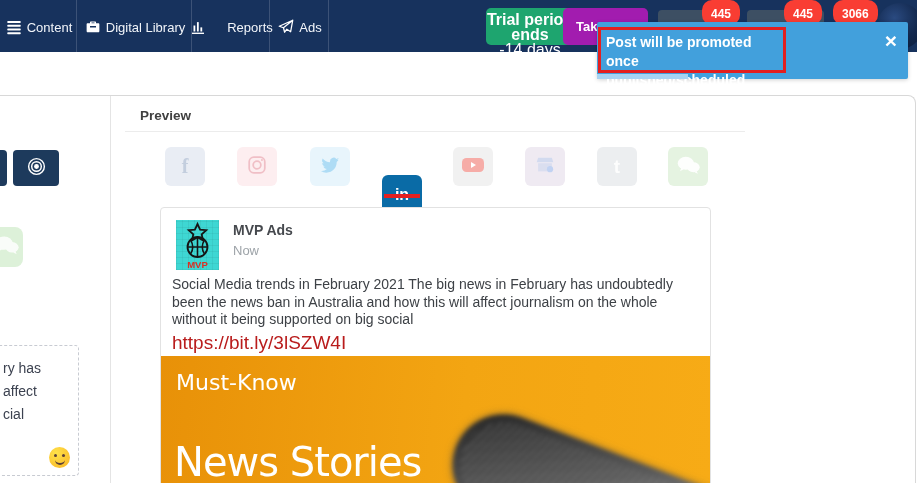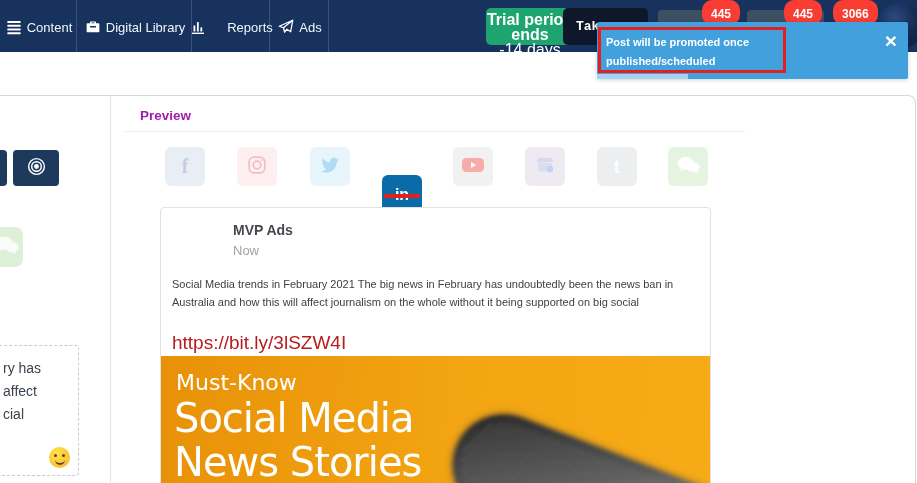--- a/index.html
+++ b/index.html
@@ -18,22 +18,22 @@
   }
   .nav-item .nicon { height:20px; display:flex; align-items:center; }
   .ni-content { width:77px; } .ni-dl { width:115px; } .ni-reports { width:78px;gap:19px; } .ni-ads { width:59px; }
 
   .trial-badge {
     position:absolute; left:463px; top:8px; width:88px; height:37px; background:#1ea56f;
     border-radius:5px; color:#fff; font-size:16px; text-align:center; padding-top:4px; line-height:15px;margin-left:23px;
   }
   .trial-badge .tb1 { font-weight:bold; }
   .take-tour-btn {
-    position:absolute; left:563px; top:8px; width:85px; height:37px; background:#0f172a;
-    border-radius:5px; color:#fff; font-weight:bold; font-size:13px; line-height:37px; padding-left:13px;font-family:Liberation Mono, monospace;
+    position:absolute; left:563px; top:8px; width:85px; height:37px; background:#a21caf;
+    border-radius:5px; color:#fff; font-weight:bold; font-size:13px; line-height:37px; padding-left:13px;
   }
   .slate-btn { position:absolute; top:10px; width:77px; height:34px; background:#3d4f63; border-radius:4px; }
   .slate-1 { left:658px; } .slate-2 { left:747px; }
   .user-avatar {
     position:absolute; left:877px; top:3px; width:46px; height:46px; border-radius:50%;
     background:radial-gradient(circle at 38% 32%, #2a4a80 0%, #13294f 55%, #0a1c3a 100%);
   }
   .user-avatar::after {
     content:""; position:absolute; left:6px; bottom:4px; width:12px; height:9px; border-radius:50%;
     background:radial-gradient(circle, #3fae7c 0%, #1f5f46 80%); opacity:.85;
@@ -46,21 +46,21 @@
 
   
   .toast {
     position:absolute; left:597px; top:22px; width:311px; height:57px; background:#42a0dc;
     border-radius:2px; z-index:20; box-shadow:0 1px 4px rgba(0,0,0,.18);
   }
   .toast-highlight {
     position:absolute; left:1px; top:5px; width:188px; height:46px;
     border:3px solid #e31f1f;
   }
-  .toast-msg { padding:3px 2px 0 5px; color:#fff; font-weight:bold; font-size:11px; line-height:19px; }
+  .toast-msg { padding:3px 2px 0 5px; color:#fff; font-weight:bold; font-size:14px; line-height:19px; }
   .toast-close { position:absolute; right:11px; top:8px; color:#fff; font-size:21px; font-weight:bold; cursor:pointer; line-height:21px; }
   .toast-progress { position:absolute; left:0; bottom:0; width:91px; height:5px; background:#a6d3f2; }
 
   
   .content-frame {
     position:absolute; left:-5px; top:95px; width:921px; height:395px;
     border:1px solid #d8d8d8; border-bottom:none; border-top-right-radius:8px;
   }
   .v-divider { position:absolute; left:110px; top:96px; width:1px; height:387px; background:#e4e4e4; }
 
@@ -86,21 +86,21 @@
   .smiley::before {
     content:""; position:absolute; left:5px; top:7px; width:3px; height:3px; border-radius:50%;
     background:#5d4037; box-shadow:8px 0 0 #5d4037;
   }
   .smiley::after {
     content:""; position:absolute; left:5.5px; top:10px; width:10px; height:6px;
     border-bottom:2px solid #5d4037; border-radius:0 0 8px 8px;
   }
 
   
-  .preview-title { position:absolute; left:140px; top:108px; font-size:13.5px; font-weight:bold; color:#a21caf; }
+  .preview-title { position:absolute; left:140px; top:108px; font-size:13.5px; font-weight:bold; color:#404040; }
   .preview-hr { position:absolute; left:125px; top:131px; width:620px; height:1px; background:#ececec; }
 
   .net-icon {
     position:absolute; top:147px; width:40px; height:39px; border-radius:6px; cursor:pointer;
     display:flex; align-items:center; justify-content:center;
   }
   .net-fb { left:165px; background:#e9edf4; color:#c3cede; font-weight:bold; font-size:20px; font-family:"Liberation Serif", serif; }
   .net-ig { left:237px; background:#fdeef0; }
   .net-tw { left:310px; background:#e8f5fc; }
   .net-li { left:382px; background:#0a6ba6; color:#fff; font-weight:bold; font-size:16px;margin-top:28px; }
@@ -116,21 +116,21 @@
     border:1px solid #e2e2e2; border-radius:4px 4px 0 0; background:#fff;
   }
   .p-avatar {
     position:absolute; left:15px; top:12px; width:43px; height:50px; background:#3ed7d3; overflow:hidden;
     background-image:
       repeating-linear-gradient(0deg, rgba(0,0,0,.05) 0 1px, transparent 1px 6px),
       repeating-linear-gradient(90deg, rgba(0,0,0,.05) 0 1px, transparent 1px 6px);
   }
   .p-author { position:absolute; left:72px; top:14px; font-size:14px; font-weight:bold; color:#46494e; }
   .p-time { position:absolute; left:72px; top:35px; font-size:13px; color:#9da3a8; }
-  .p-body { position:absolute; left:11px; top:68px; width:532px; font-size:11px; line-height:17.5px; color:#3d4146; }
+  .p-body { position:absolute; left:11px; top:68px; width:532px; font-size:14px; line-height:17.5px; color:#3d4146; }
   .p-link { position:absolute; left:11px; top:124px; font-size:19px; color:#b91c1c; cursor:pointer; text-decoration:none; }
   .p-image {
     position:absolute; left:0; top:148px; width:549px; height:129px; overflow:hidden;
     background:linear-gradient(95deg, #e89108 0%, #f3a512 55%, #f7ab16 100%);
   }
   .img-txt { position:absolute; left:15px; top:14px; color:#fff; font-family:"DejaVu Sans", sans-serif; }
   .img-l1 { font-size:22px; line-height:26px; }
   .img-l2, .img-l3 { font-size:40px; line-height:44px; letter-spacing:-1px; }
   .mic {
     position:absolute; left:295px; top:40px; width:340px; height:102px; border-radius:52px;
@@ -316,26 +316,33 @@
             <ellipse cx="11" cy="10" rx="9" ry="7.2"></ellipse>
             <path d="M6 15l-1.5 4 4-2.2z"></path>
             <ellipse cx="19.5" cy="14.5" rx="7" ry="5.6"></ellipse>
             <path d="M23 18.5l1.4 3.4-3.6-1.8z"></path>
           </g>
         </svg>
     </span>
   </div>
 
   <div class="post-card">
+    <div class="p-avatar">
+      <svg width="43" height="50" viewBox="0 0 43 50">
+        <path d="M21.5 4l2.6 5.6 6.2.6-4.6 4.2 1.3 6.1-5.5-3.2-5.5 3.2 1.3-6.1-4.6-4.2 6.2-.6z" fill="none" stroke="#151515" stroke-width="1.8"></path>
+        <circle cx="21.5" cy="27" r="10" fill="none" stroke="#151515" stroke-width="1.8"></circle>
+        <path d="M21.5 17v20M11.5 27h20M14.5 19.8q4.5 7.2 0 14.4M28.5 19.8q-4.5 7.2 0 14.4" fill="none" stroke="#151515" stroke-width="1.6"></path>
+        <text x="21.5" y="47.5" text-anchor="middle" font-family="Liberation Sans, sans-serif" font-weight="bold" font-size="9.5" fill="#d93025">MVP</text>
+      </svg>
+    </div>
     <div class="p-author">MVP Ads</div>
     <div class="p-time">Now</div>
     <div class="p-body">Social Media trends in February 2021 The big news in February has undoubtedly been the news ban in Australia and how this will affect journalism on the whole without it being supported on big social</div>
     <a class="p-link">https://bit.ly/3lSZW4I</a>
 
     <div class="p-image">
       <div class="img-txt img-l1" style="top:14px;">Must-Know</div>
-      <div class="img-txt img-l2" style="top:40px; left:13px;">Social Media</div>
       <div class="img-txt img-l3" style="top:84px; left:13px;">News Stories</div>
       <div class="mic"></div>
     </div>
   </div>
 
 </div>
 
 </body></html>

